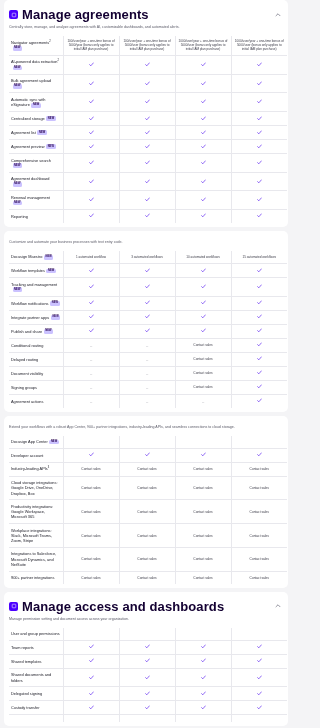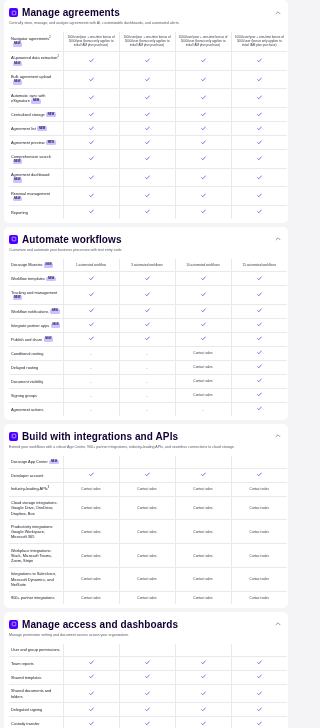--- a/index.html
+++ b/index.html
@@ -28,21 +28,21 @@
   }
   .sec-icon {
     width: 9px; height: 9px;
     border-radius: 2px;
     background: #4c00ff;
     display: flex; align-items: center; justify-content: center;
     flex: 0 0 auto;
   }
   .sec-icon svg { display:block; }
   .sec-title {
-    font-size: 10px;
+    font-size: 13px;
     font-weight: bold;
     letter-spacing: .1px;
     color: #130032;
   }
   .chevron {
     margin-left: auto;
     width: 10px; height: 10px;
     display: flex; align-items: center; justify-content: center;
     color: #5c5c6e;
     flex: 0 0 auto;
@@ -308,33 +308,20 @@
                   <path d="M1.5 6.3 L4.3 9.2 L10.5 2.2" fill="none" stroke="#5b21f0" stroke-width="1.6" stroke-linecap="round" stroke-linejoin="round"></path>
                 </svg></span></td>
             <td class="val"><span class="tick"><svg viewBox="0 0 12 12" width="5" height="5" aria-hidden="true">
                   <path d="M1.5 6.3 L4.3 9.2 L10.5 2.2" fill="none" stroke="#5b21f0" stroke-width="1.6" stroke-linecap="round" stroke-linejoin="round"></path>
                 </svg></span></td>
           </tr>
         </tbody>
       </table>
     </div>
     <div class="section">
-      <div class="sec-head">
-        <span class="sec-icon">
-          <svg viewBox="0 0 12 12" width="6" height="6" aria-hidden="true">
-            <rect x="2.4" y="2.4" width="7.2" height="7.2" rx="1.2" fill="none" stroke="#ffffff" stroke-width="1.1"></rect>
-          </svg>
-        </span>
-        <span class="sec-title">Automate workflows</span>
-        <span class="chevron">
-          <svg viewBox="0 0 12 12" width="6" height="6" aria-hidden="true">
-            <path d="M2 7.5 L6 3.5 L10 7.5" fill="none" stroke="#5c5c6e" stroke-width="1.3" stroke-linecap="round" stroke-linejoin="round"></path>
-          </svg>
-        </span>
-      </div>
       <div class="sec-sub">Customize and automate your business processes with text entry code.</div>
       <table class="cmp">
         <colgroup>
           <col class="c-label">
           <col class="c-val">
           <col class="c-val">
           <col class="c-val">
           <col class="c-val">
         </colgroup>
         <thead>
@@ -464,33 +451,20 @@
             <td class="val"><span class="dash">–</span></td>
             <td class="val"><span class="dash">–</span></td>
             <td class="val"><span class="tick"><svg viewBox="0 0 12 12" width="5" height="5" aria-hidden="true">
                   <path d="M1.5 6.3 L4.3 9.2 L10.5 2.2" fill="none" stroke="#5b21f0" stroke-width="1.6" stroke-linecap="round" stroke-linejoin="round"></path>
                 </svg></span></td>
           </tr>
         </tbody>
       </table>
     </div>
     <div class="section">
-      <div class="sec-head">
-        <span class="sec-icon">
-          <svg viewBox="0 0 12 12" width="6" height="6" aria-hidden="true">
-            <rect x="2.4" y="2.4" width="7.2" height="7.2" rx="1.2" fill="none" stroke="#ffffff" stroke-width="1.1"></rect>
-          </svg>
-        </span>
-        <span class="sec-title">Build with integrations and APIs</span>
-        <span class="chevron">
-          <svg viewBox="0 0 12 12" width="6" height="6" aria-hidden="true">
-            <path d="M2 7.5 L6 3.5 L10 7.5" fill="none" stroke="#5c5c6e" stroke-width="1.3" stroke-linecap="round" stroke-linejoin="round"></path>
-          </svg>
-        </span>
-      </div>
       <div class="sec-sub">Extend your workflows with a robust App Center, 900+ partner integrations, industry-leading APIs, and seamless connections to cloud storage.</div>
       <table class="cmp">
         <colgroup>
           <col class="c-label">
           <col class="c-val">
           <col class="c-val">
           <col class="c-val">
           <col class="c-val">
         </colgroup>
         <thead>

